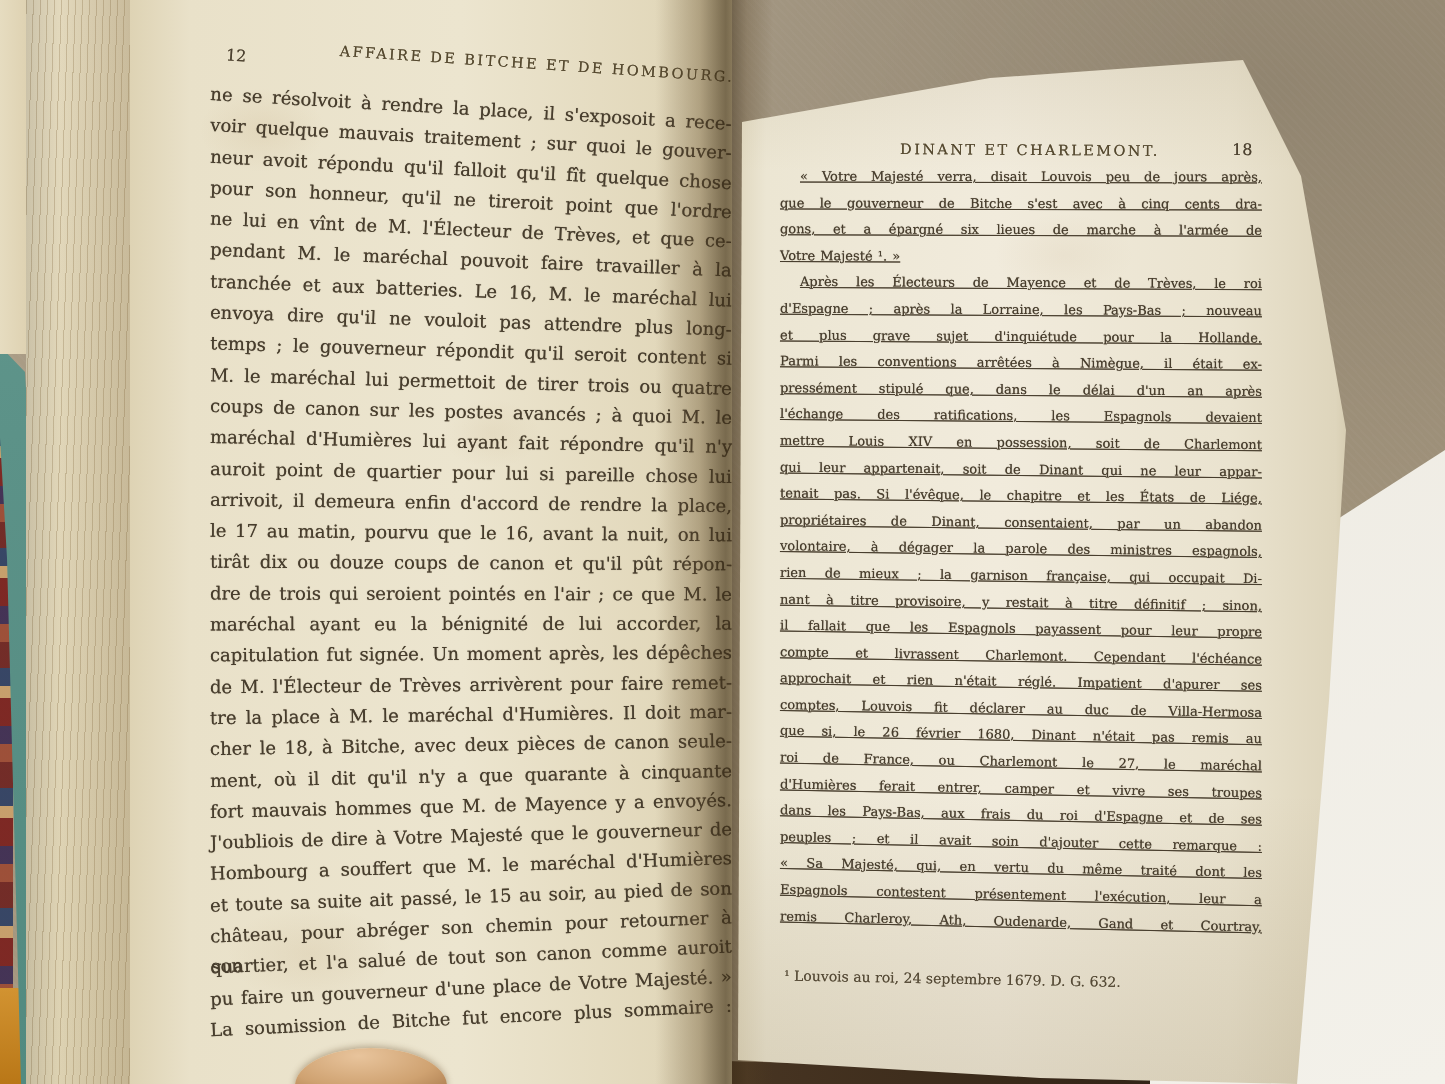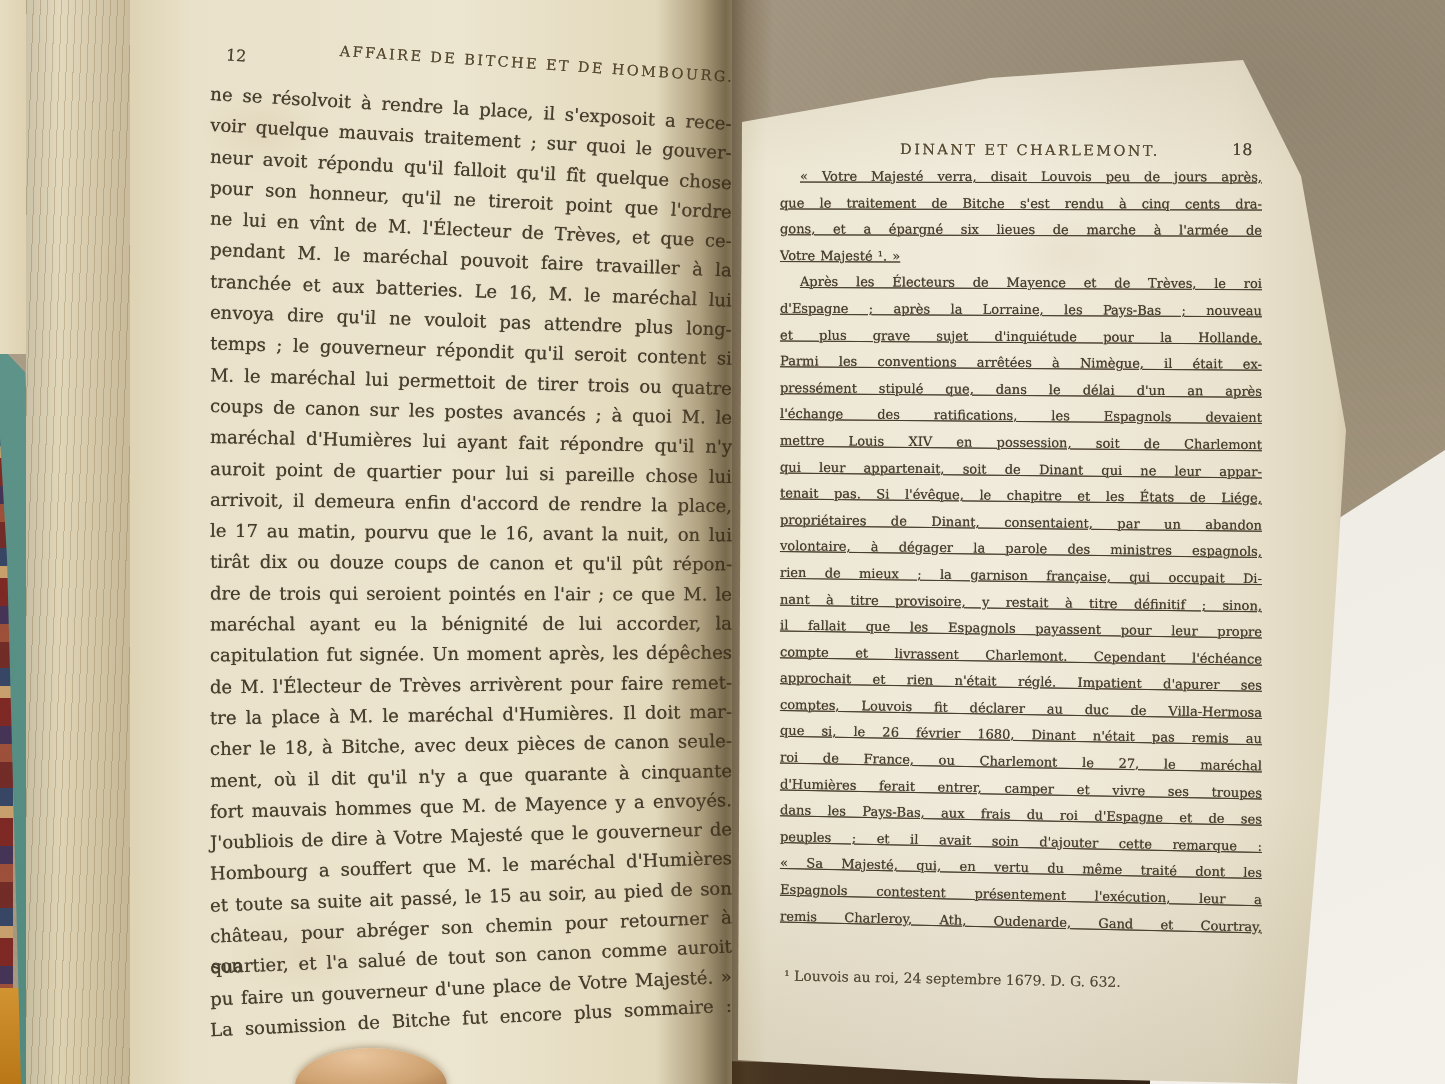--- a/index.html
+++ b/index.html
@@ -168,21 +168,21 @@
     <div class="line" style="transform: rotate(-2.7deg);">La soumission de Bitche fut encore plus sommaire :</div>
   </div>
 
 <div class="abs gutter"></div>
 <div class="abs right-page"></div>
 <div class="abs running-header right-hdr">DINANT ET CHARLEMONT.</div>
 <div class="abs pagenum ink right-num">18</div>
 <div class="abs ink text-block right-text">
     <div>
       <div class="line firstline" style="transform: rotate(0.1deg);">« Votre Majesté verra, disait Louvois peu de jours après,</div>
-      <div class="line" style="transform: rotate(0.142857deg);">que le traitement de Bitche s'est rendu à cinq cents dra-</div>
+      <div class="line" style="transform: rotate(0.142857deg);">que le gouverneur de Bitche s'est avec à cinq cents dra-</div>
       <div class="line" style="transform: rotate(0.185714deg);">gons, et a épargné six lieues de marche à l'armée de</div>
       <div class="line endline" style="transform: rotate(0.228571deg);">Votre Majesté ¹. »</div>
     </div>
     <div>
       <div class="line firstline" style="transform: rotate(0.271429deg);">Après les Électeurs de Mayence et de Trèves, le roi</div>
       <div class="line" style="transform: rotate(0.314286deg);">d'Espagne ; après la Lorraine, les Pays-Bas ; nouveau</div>
       <div class="line" style="transform: rotate(0.357143deg);">et plus grave sujet d'inquiétude pour la Hollande.</div>
       <div class="line" style="transform: rotate(0.4deg);">Parmi les conventions arrêtées à Nimègue, il était ex-</div>
       <div class="line" style="transform: rotate(0.442857deg);">pressément stipulé que, dans le délai d'un an après</div>
       <div class="line" style="transform: rotate(0.485714deg);">l'échange des ratifications, les Espagnols devaient</div>

